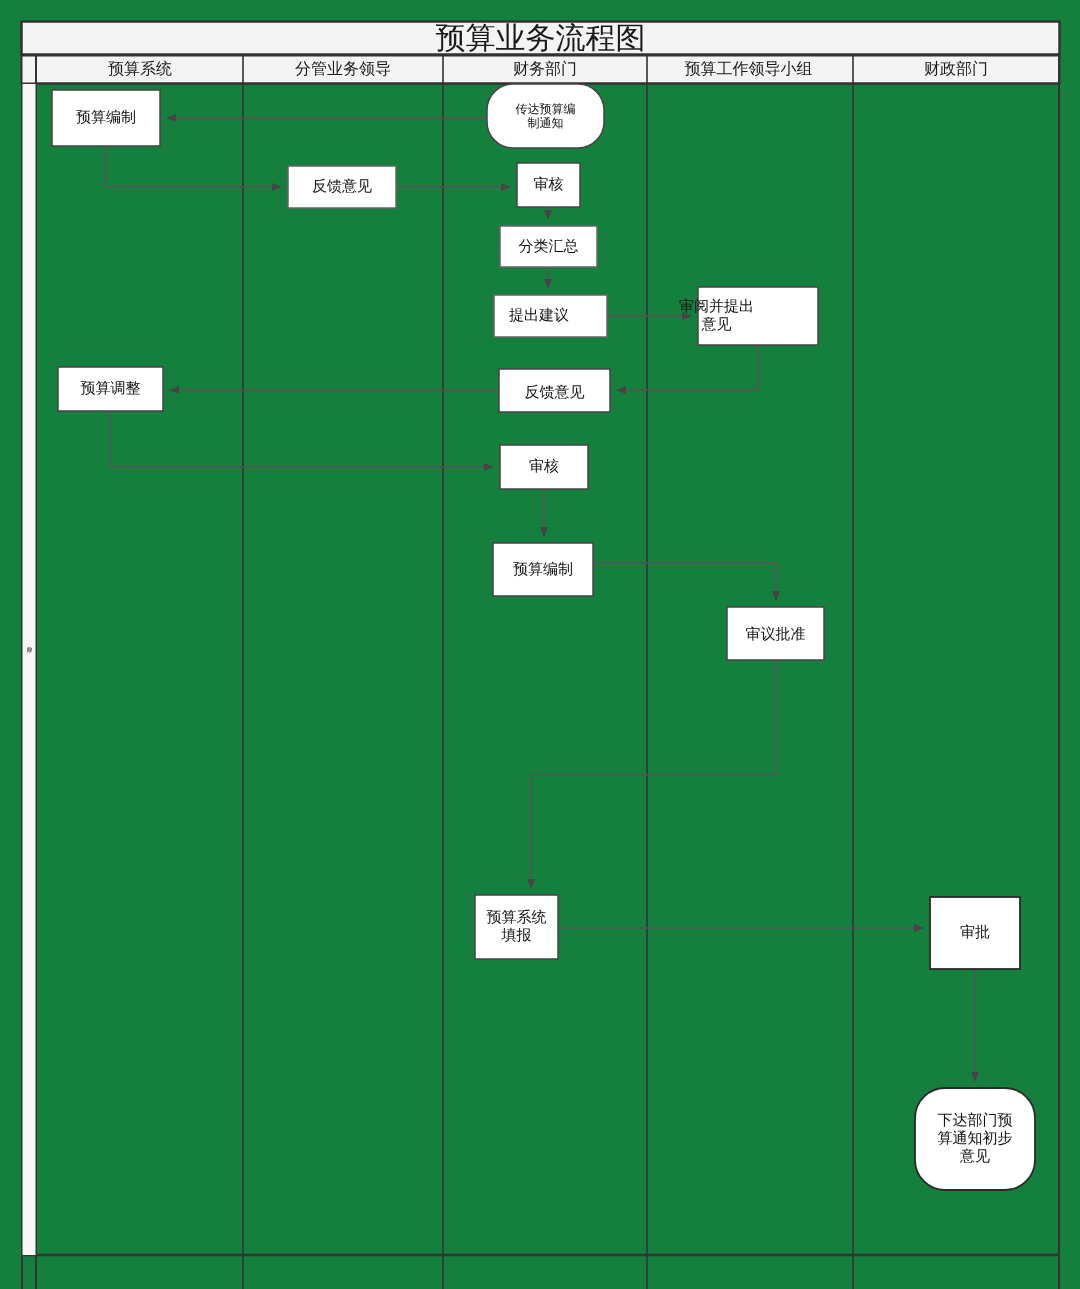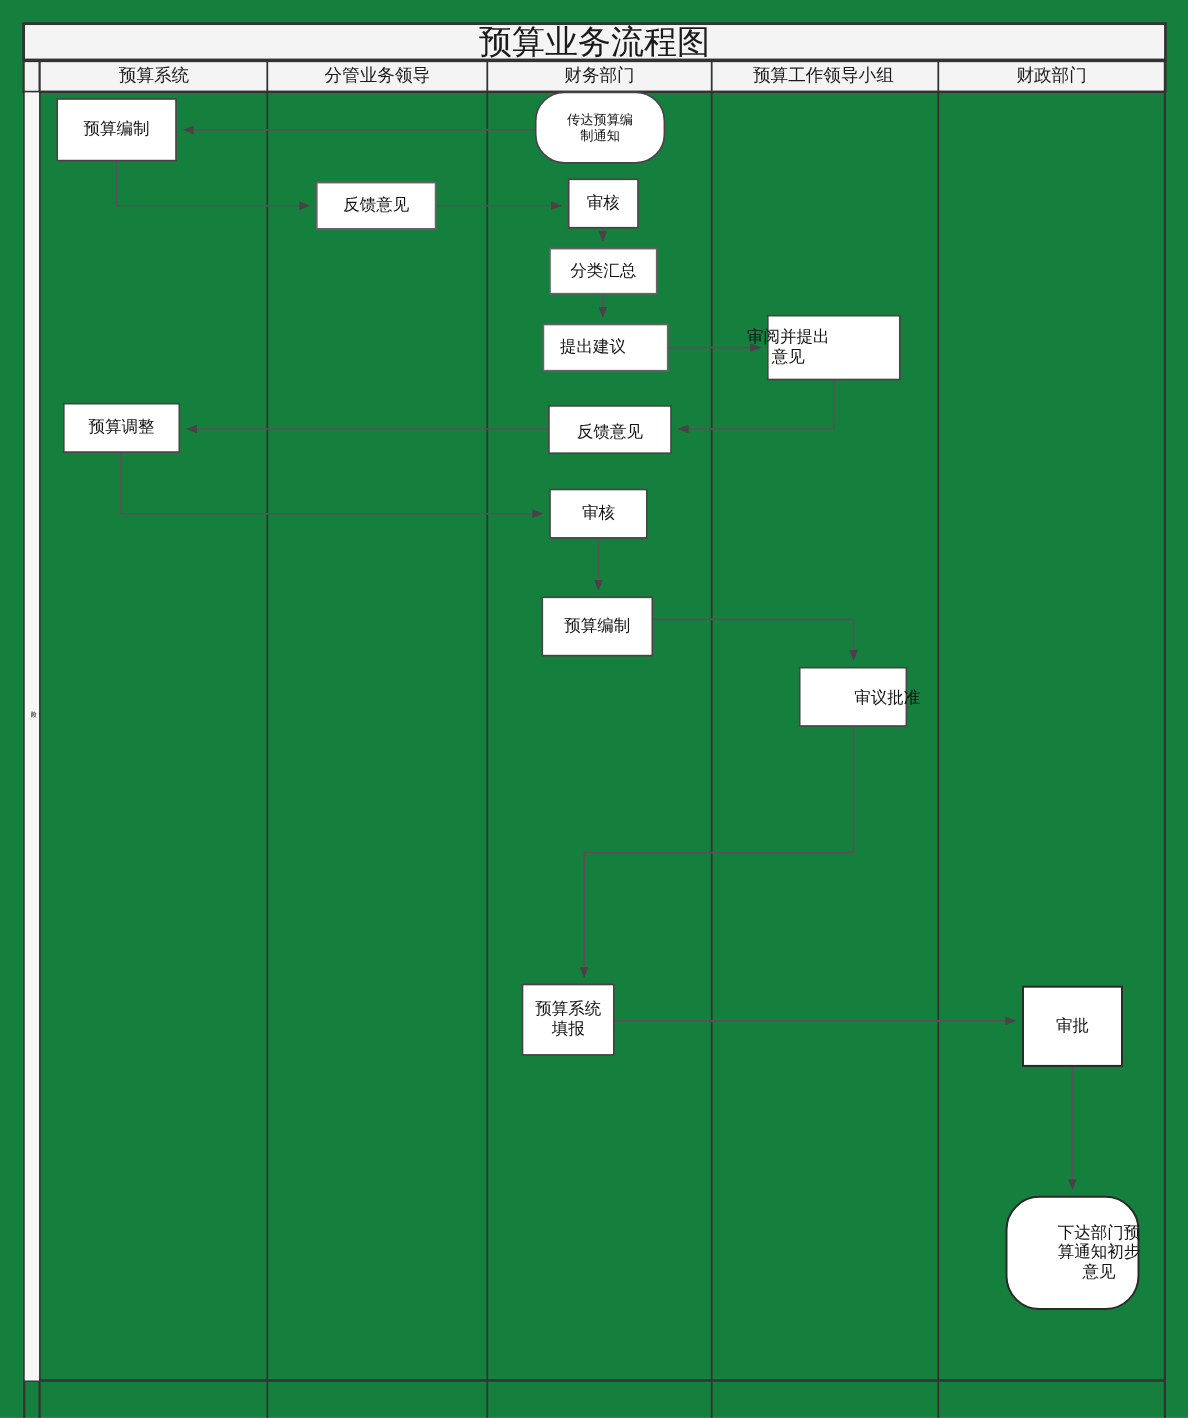--- a/index.html
+++ b/index.html
@@ -129,21 +129,21 @@
   <div class="nodelbl" style="left:288px;top:166px;width:108px;height:42px;font-size:15px;">反馈意见</div>
   <div class="nodelbl" style="left:517px;top:163px;width:63px;height:44px;font-size:15px;">审核</div>
   <div class="nodelbl" style="left:500px;top:226px;width:97px;height:41px;font-size:15px;">分类汇总</div>
   <div class="nodelbl" style="left:494px;top:295px;width:90px;height:42px;font-size:15px;">提出建议</div>
   <div class="nodelbl" style="left:666px;top:287px;width:101px;height:58px;font-size:15px;">审阅并提出
 意见</div>
   <div class="nodelbl" style="left:499px;top:369px;width:111px;height:48px;font-size:15px;">反馈意见</div>
   <div class="nodelbl" style="left:58px;top:367px;width:105px;height:44px;font-size:15px;">预算调整</div>
   <div class="nodelbl" style="left:500px;top:445px;width:88px;height:44px;font-size:15px;">审核</div>
   <div class="nodelbl" style="left:493px;top:543px;width:100px;height:53px;font-size:15px;">预算编制</div>
-  <div class="nodelbl" style="left:727px;top:607px;width:97px;height:56px;font-size:15px;padding-left:31px;">审议批准</div>
+  <div class="nodelbl" style="left:727px;top:607px;width:97px;height:56px;font-size:15px;">审议批准</div>
   <div class="nodelbl" style="left:475px;top:895px;width:83px;height:64px;font-size:15px;border-radius:18px;">预算系统
 填报</div>
   <div class="nodelbl" style="left:930px;top:897px;width:90px;height:72px;font-size:15px;border-radius:12px;">审批</div>
-  <div class="nodelbl" style="left:915px;top:1088px;width:120px;height:102px;font-size:15px;margin-left:24px;">下达部门预
+  <div class="nodelbl" style="left:915px;top:1088px;width:120px;height:102px;font-size:15px;">下达部门预
 算通知初步
 意见</div>
 
 </div>
 
 </body></html>

